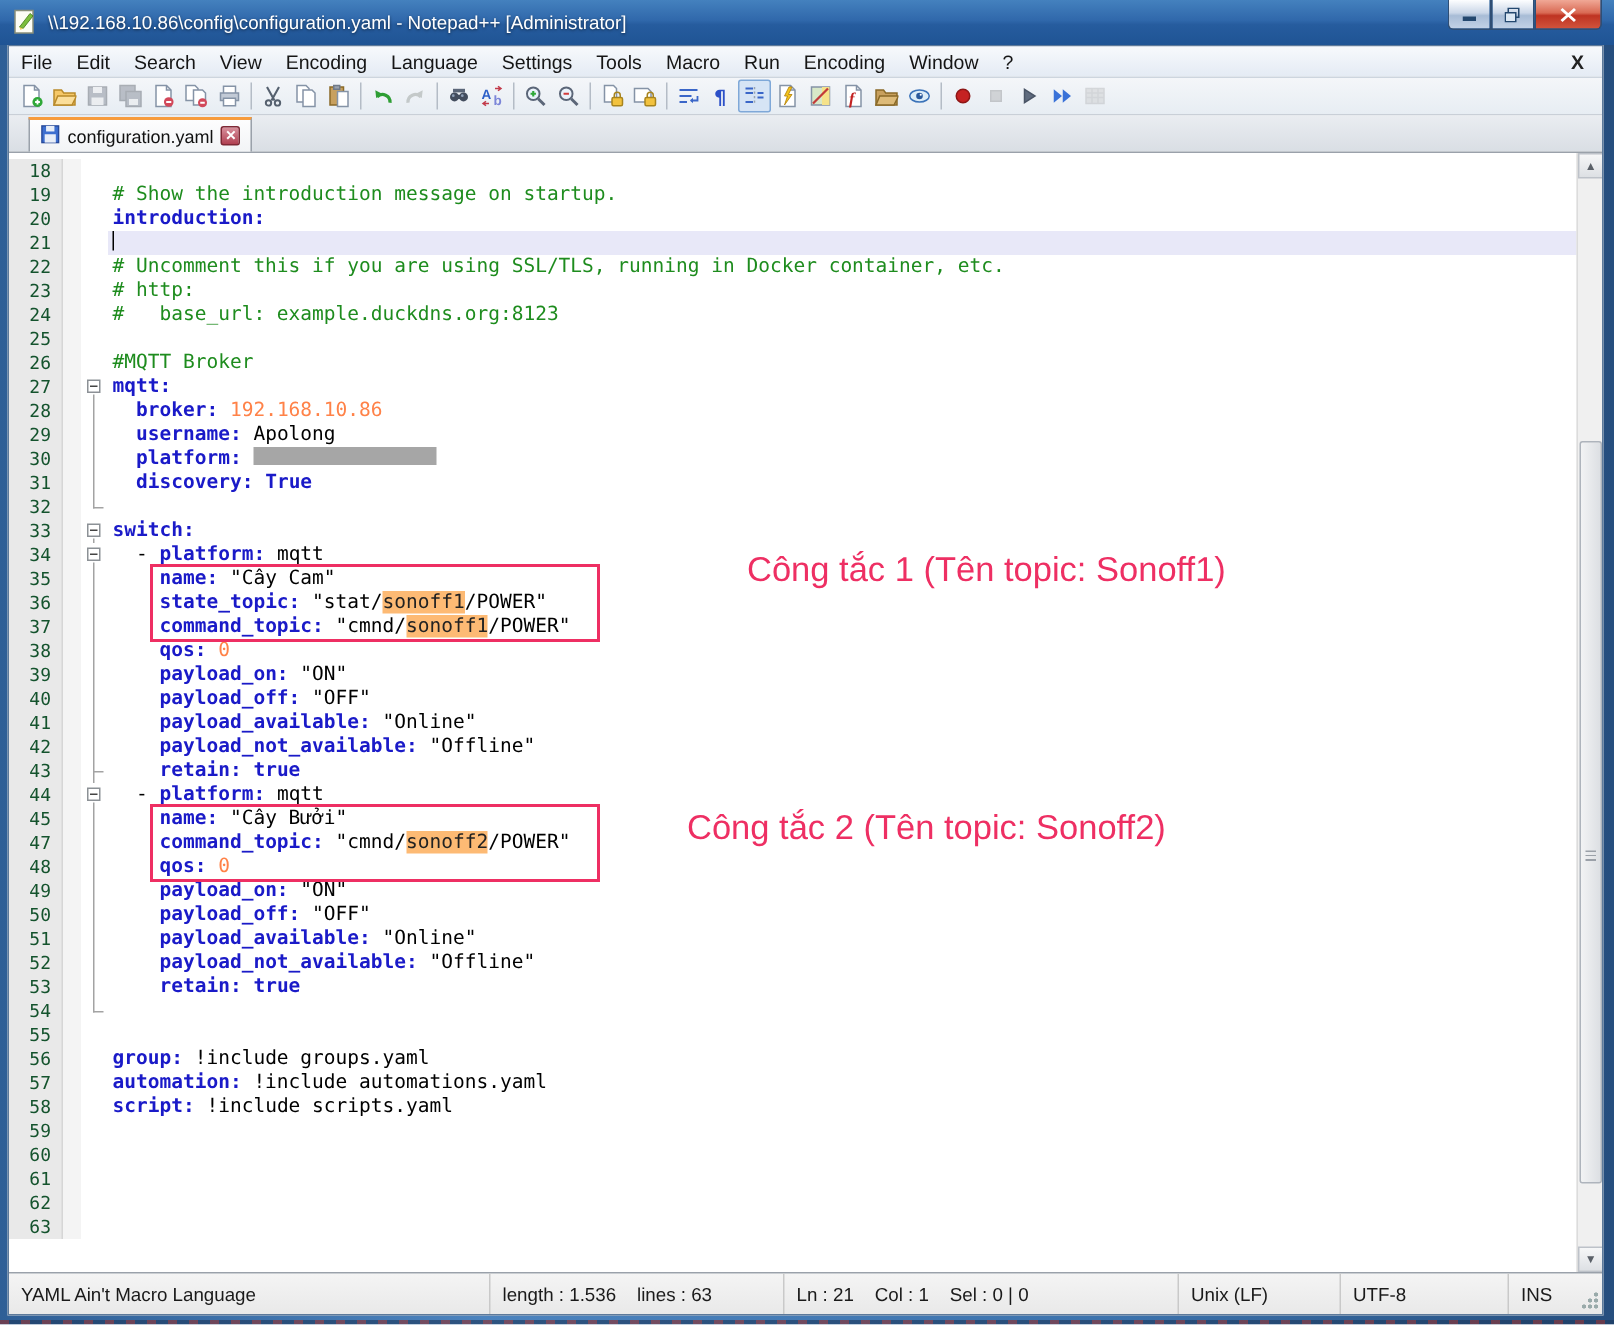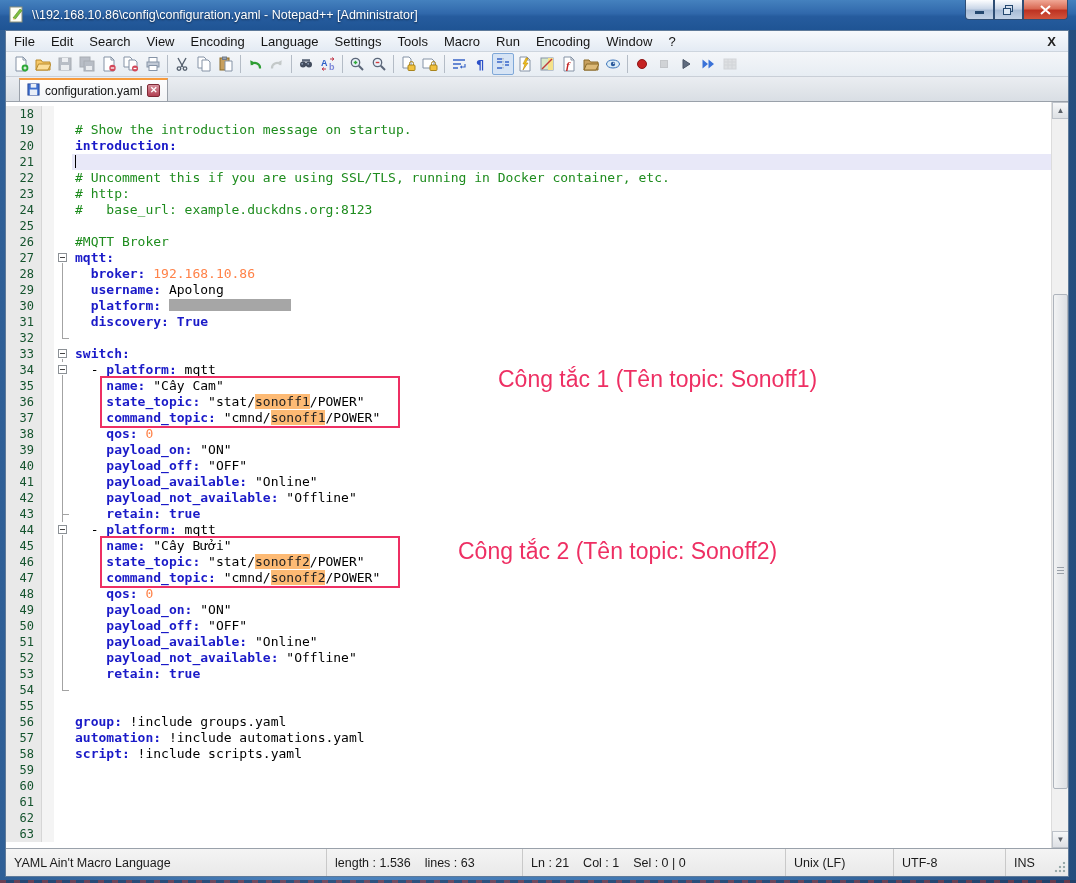--- a/index.html
+++ b/index.html
@@ -544,26 +544,20 @@
               </span>
               <span class="code"><span class="t">  - </span><span class="k">platform:</span><span class="t"> mqtt</span></span>
             </div>
             <div class="row">
               <span class="num">45</span>
               <span class="bm"></span>
               <span class="fold line"></span>
               <span class="code"><span class="t">    </span><span class="k">name:</span><span class="t"> "Cây Bưởi"</span></span>
             </div>
             <div class="row">
-              <span class="num">46</span>
-              <span class="bm"></span>
-              <span class="fold line"></span>
-              <span class="code"><span class="t">    </span><span class="k">state_topic:</span><span class="t"> "stat/</span><span class="h">sonoff2</span><span class="t">/POWER"</span></span>
-            </div>
-            <div class="row">
               <span class="num">47</span>
               <span class="bm"></span>
               <span class="fold line"></span>
               <span class="code"><span class="t">    </span><span class="k">command_topic:</span><span class="t"> "cmnd/</span><span class="h">sonoff2</span><span class="t">/POWER"</span></span>
             </div>
             <div class="row">
               <span class="num">48</span>
               <span class="bm"></span>
               <span class="fold line"></span>
               <span class="code"><span class="t">    </span><span class="k">qos:</span><span class="n"> 0</span></span>

